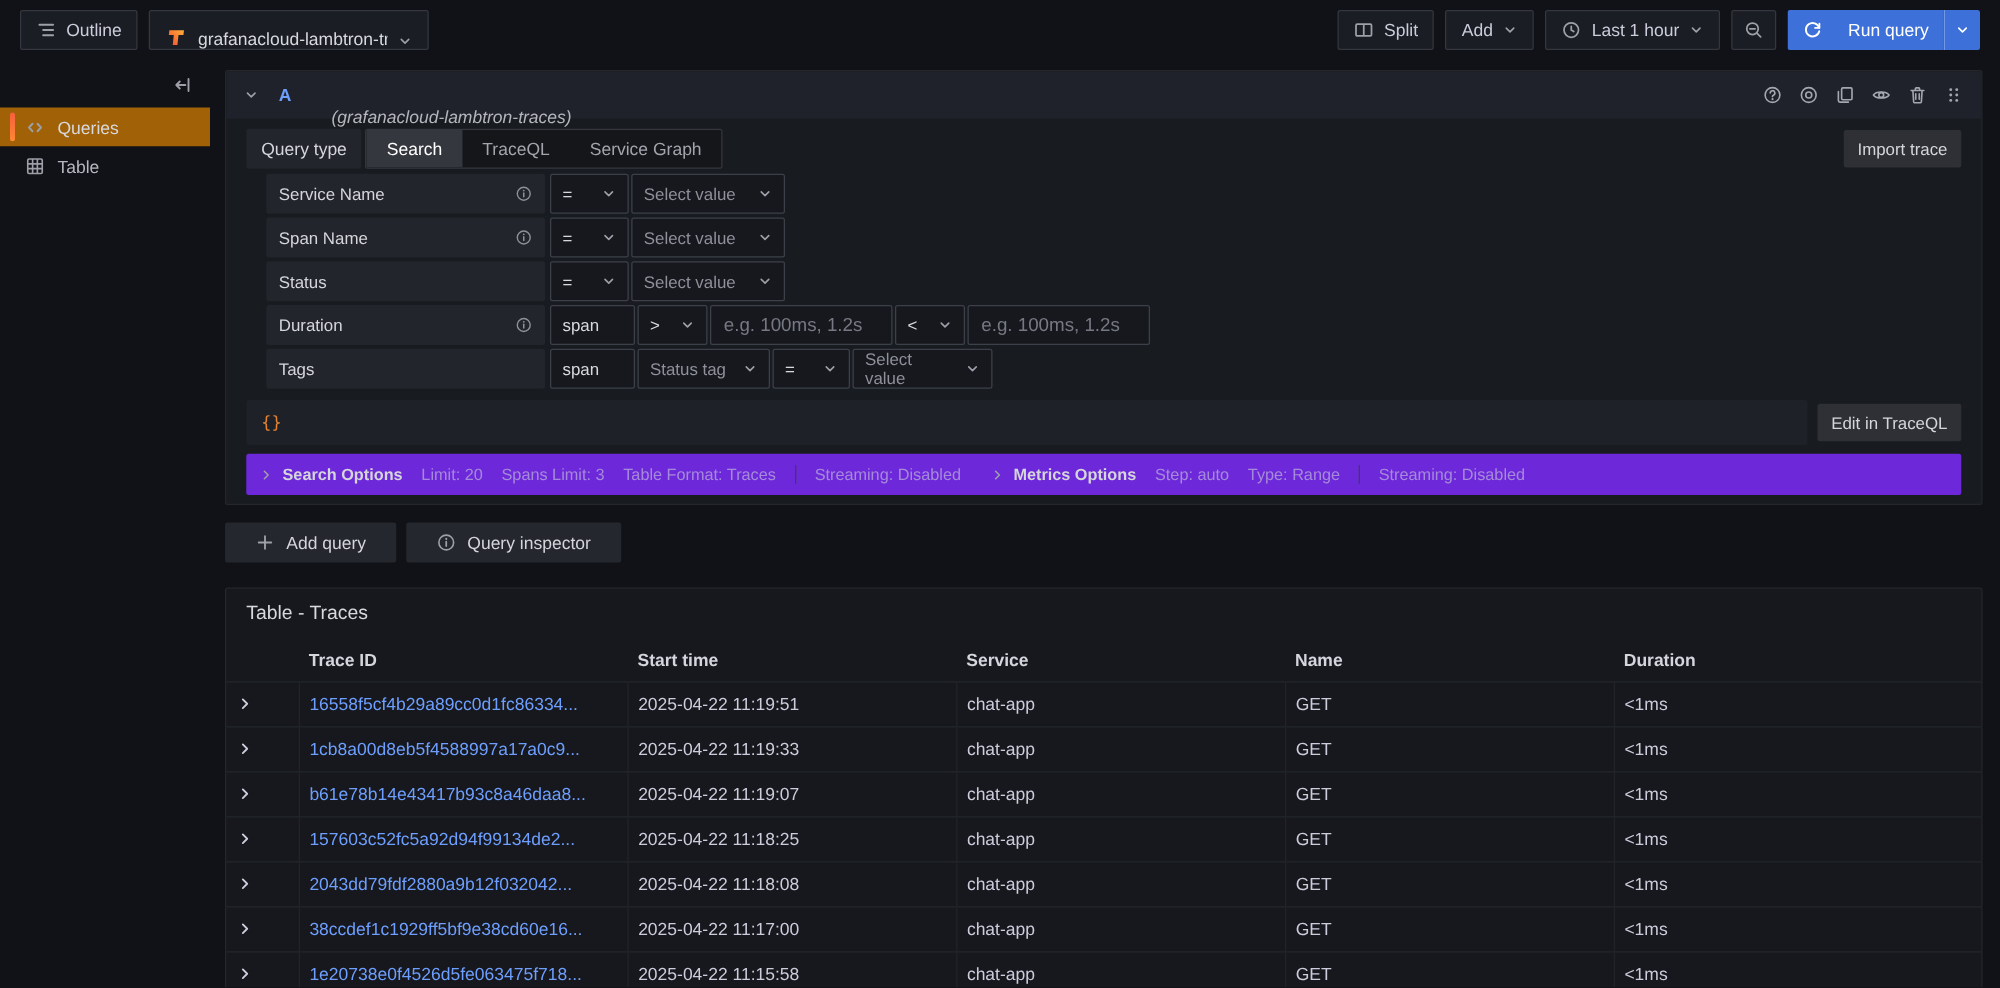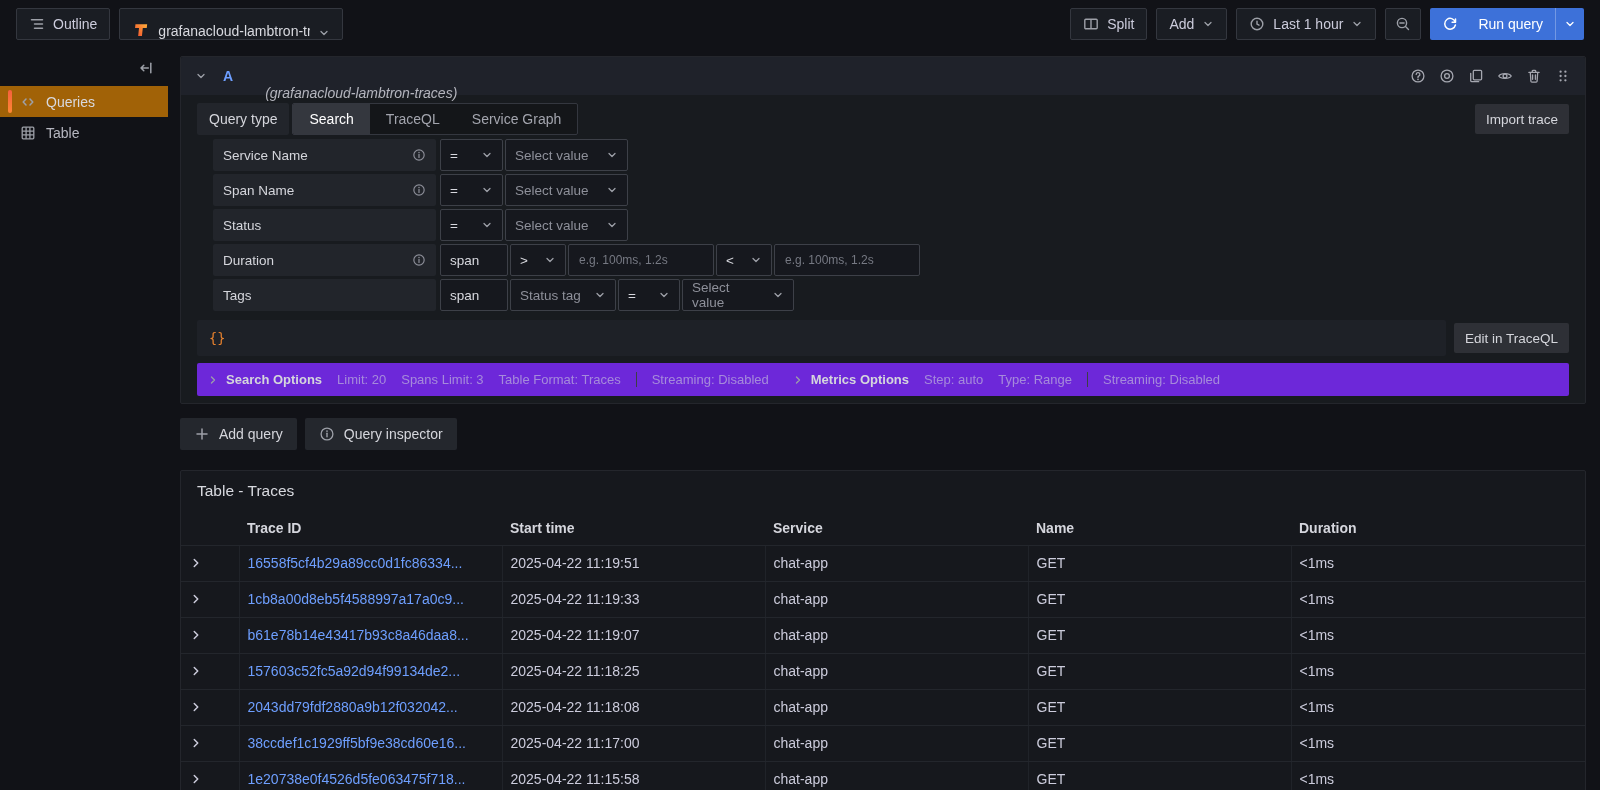--- a/index.html
+++ b/index.html
@@ -97,21 +97,21 @@
   .sel, .inp {
     height:32px; background:#16181e; border:1px solid #3d4048; border-radius:2px;
     display:flex; align-items:center; gap:8px; padding:0 9px; margin-right:2px;
     cursor:pointer; font-size:13.5px;
   }
   .sel .val { color:#d8d9df; flex:1; }
   .sel .val.muted { color:#8e909a; }
   .sel .chev { color:#9da0a8; }
   .inp input {
     width:100%; background:transparent; border:none; outline:none;
-    color:#d8d9df; font-size:12px; font-family:inherit;
+    color:#d8d9df; font-size:15px; font-family:inherit;
   }
   .inp input::placeholder { color:#767983; }
   .w-op   { width:63px; }
   .w-val  { width:123px; }
   .w-scope{ width:68px;gap:32px; }
   .w-cmp  { width:56px; }
   .w-dur  { width:146px; padding:0 10px; }
   .w-tag  { width:106px; }
   .w-op2  { width:62px; }
   .w-val2 { width:112px; }
@@ -128,21 +128,21 @@
     gap:15px; padding:0 10px; font-size:13px; margin-top:7px;
   }
   .opt-head { display:flex; align-items:center; gap:7px; cursor:pointer; }
   .opt-head .t { font-weight:600; color:#d5d6dc; }
   .opt-item { color:rgba(204,204,220,0.6); }
   .vdiv { width:1px; height:15px; background:#3c3f46; }
 
   
   .actions { display:flex; gap:8px; margin-top:14px; }
   .btn-act {
-    height:32px; display:inline-flex; align-items:center; gap:9px; padding:0 14px;
+    height:32px; display:inline-flex; align-items:center; gap:9px; padding:0 24px;
     background:#24272d; border:none; border-radius:2px; color:#d5d6dc;
     font-weight:500; font-size:14px; cursor:pointer;
   }
 
   
   .table-panel {
     margin-top:20px; background:#16181d; border:1px solid #24262c; border-radius:2px;
     height:330px; overflow:hidden;
   }
   .tp-title { padding:11px 16px 6px 16px; font-size:15.5px; font-weight:500; color:#d8d9df; }

